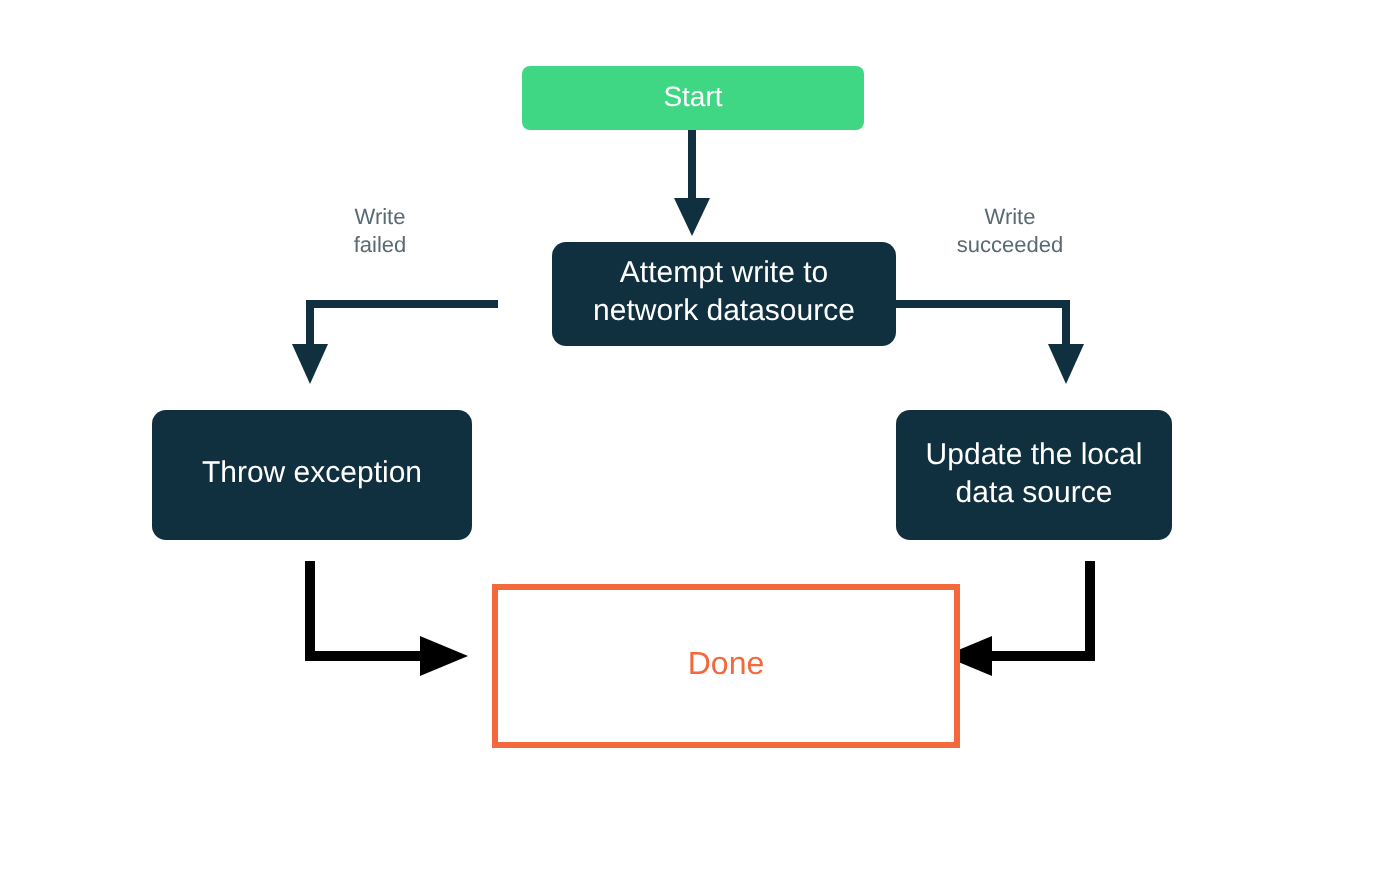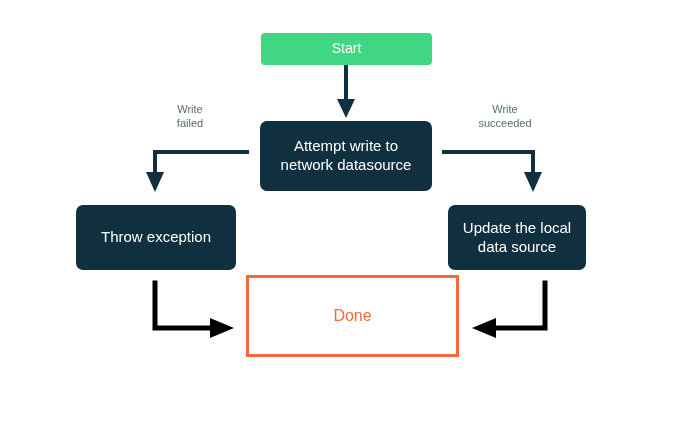--- a/index.html
+++ b/index.html
@@ -90,27 +90,27 @@
     </g>
 
     <g>
       <path d="M 545 283 L 545 328 L 495 328" stroke="#000000" stroke-width="5" fill="none" stroke-linecap="square"></path>
       <polygon points="472,328 496,318 496,338" fill="#000000"></polygon>
     </g>
   </svg>
 
   <div class="node node-start" style="left:261px; top:33px; width:171px; height:32px;">Start</div>
 
-  <div class="node node-process" style="left:260px; top:121px; width:172px; height:70px;">Attempt write to network datasource</div>
+  <div class="node node-process" style="left:276px; top:121px; width:172px; height:52px;">Attempt write to network datasource</div>
 
   <div class="node node-process" style="left:76px; top:205px; width:160px; height:65px;">Throw exception</div>
 
   <div class="node node-process" style="left:448px; top:205px; width:138px; height:65px;">Update the local data source</div>
 
-  <div class="node node-done" style="left:246px; top:275px; width:213px; height:82px;">Done</div>
+  <div class="node node-done" style="left:246px; top:292px; width:234px; height:82px;">Done</div>
 
   <div class="edge-label" style="left:145px; top:103px; width:90px;">Write
 failed</div>
 
   <div class="edge-label" style="left:450px; top:103px; width:110px;">Write
 succeeded</div>
 
 </div>
 
 </body></html>

